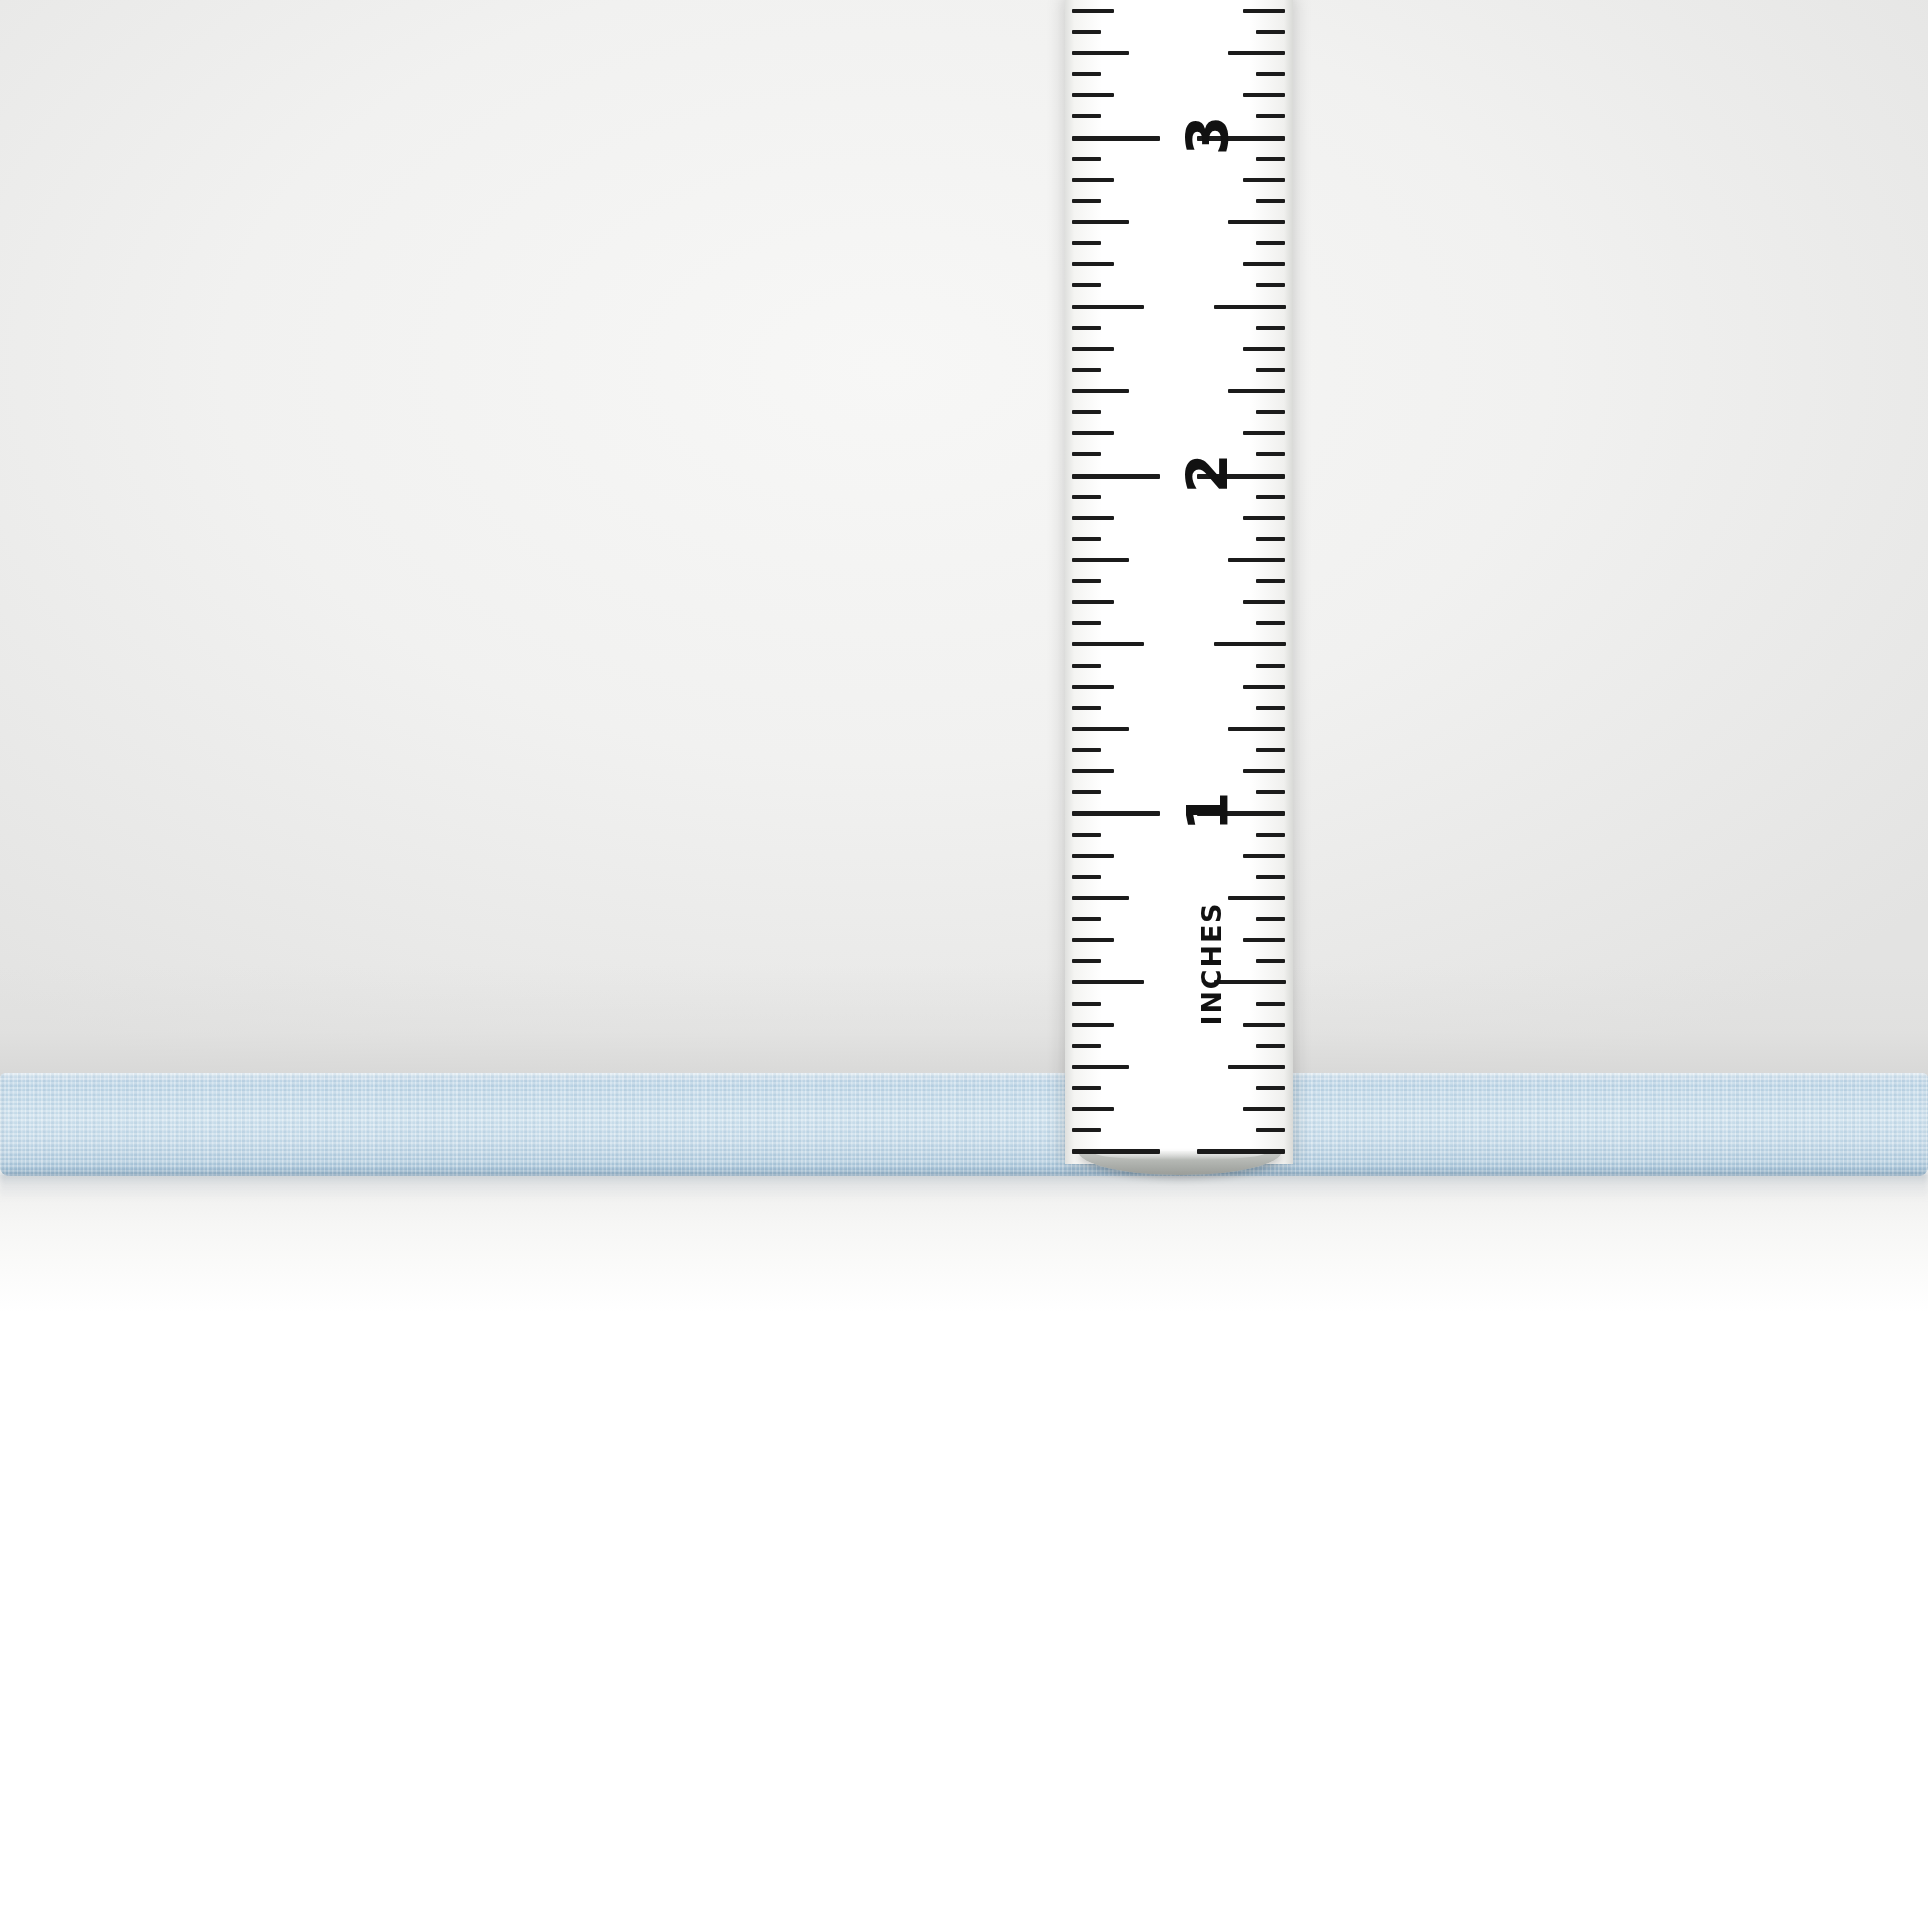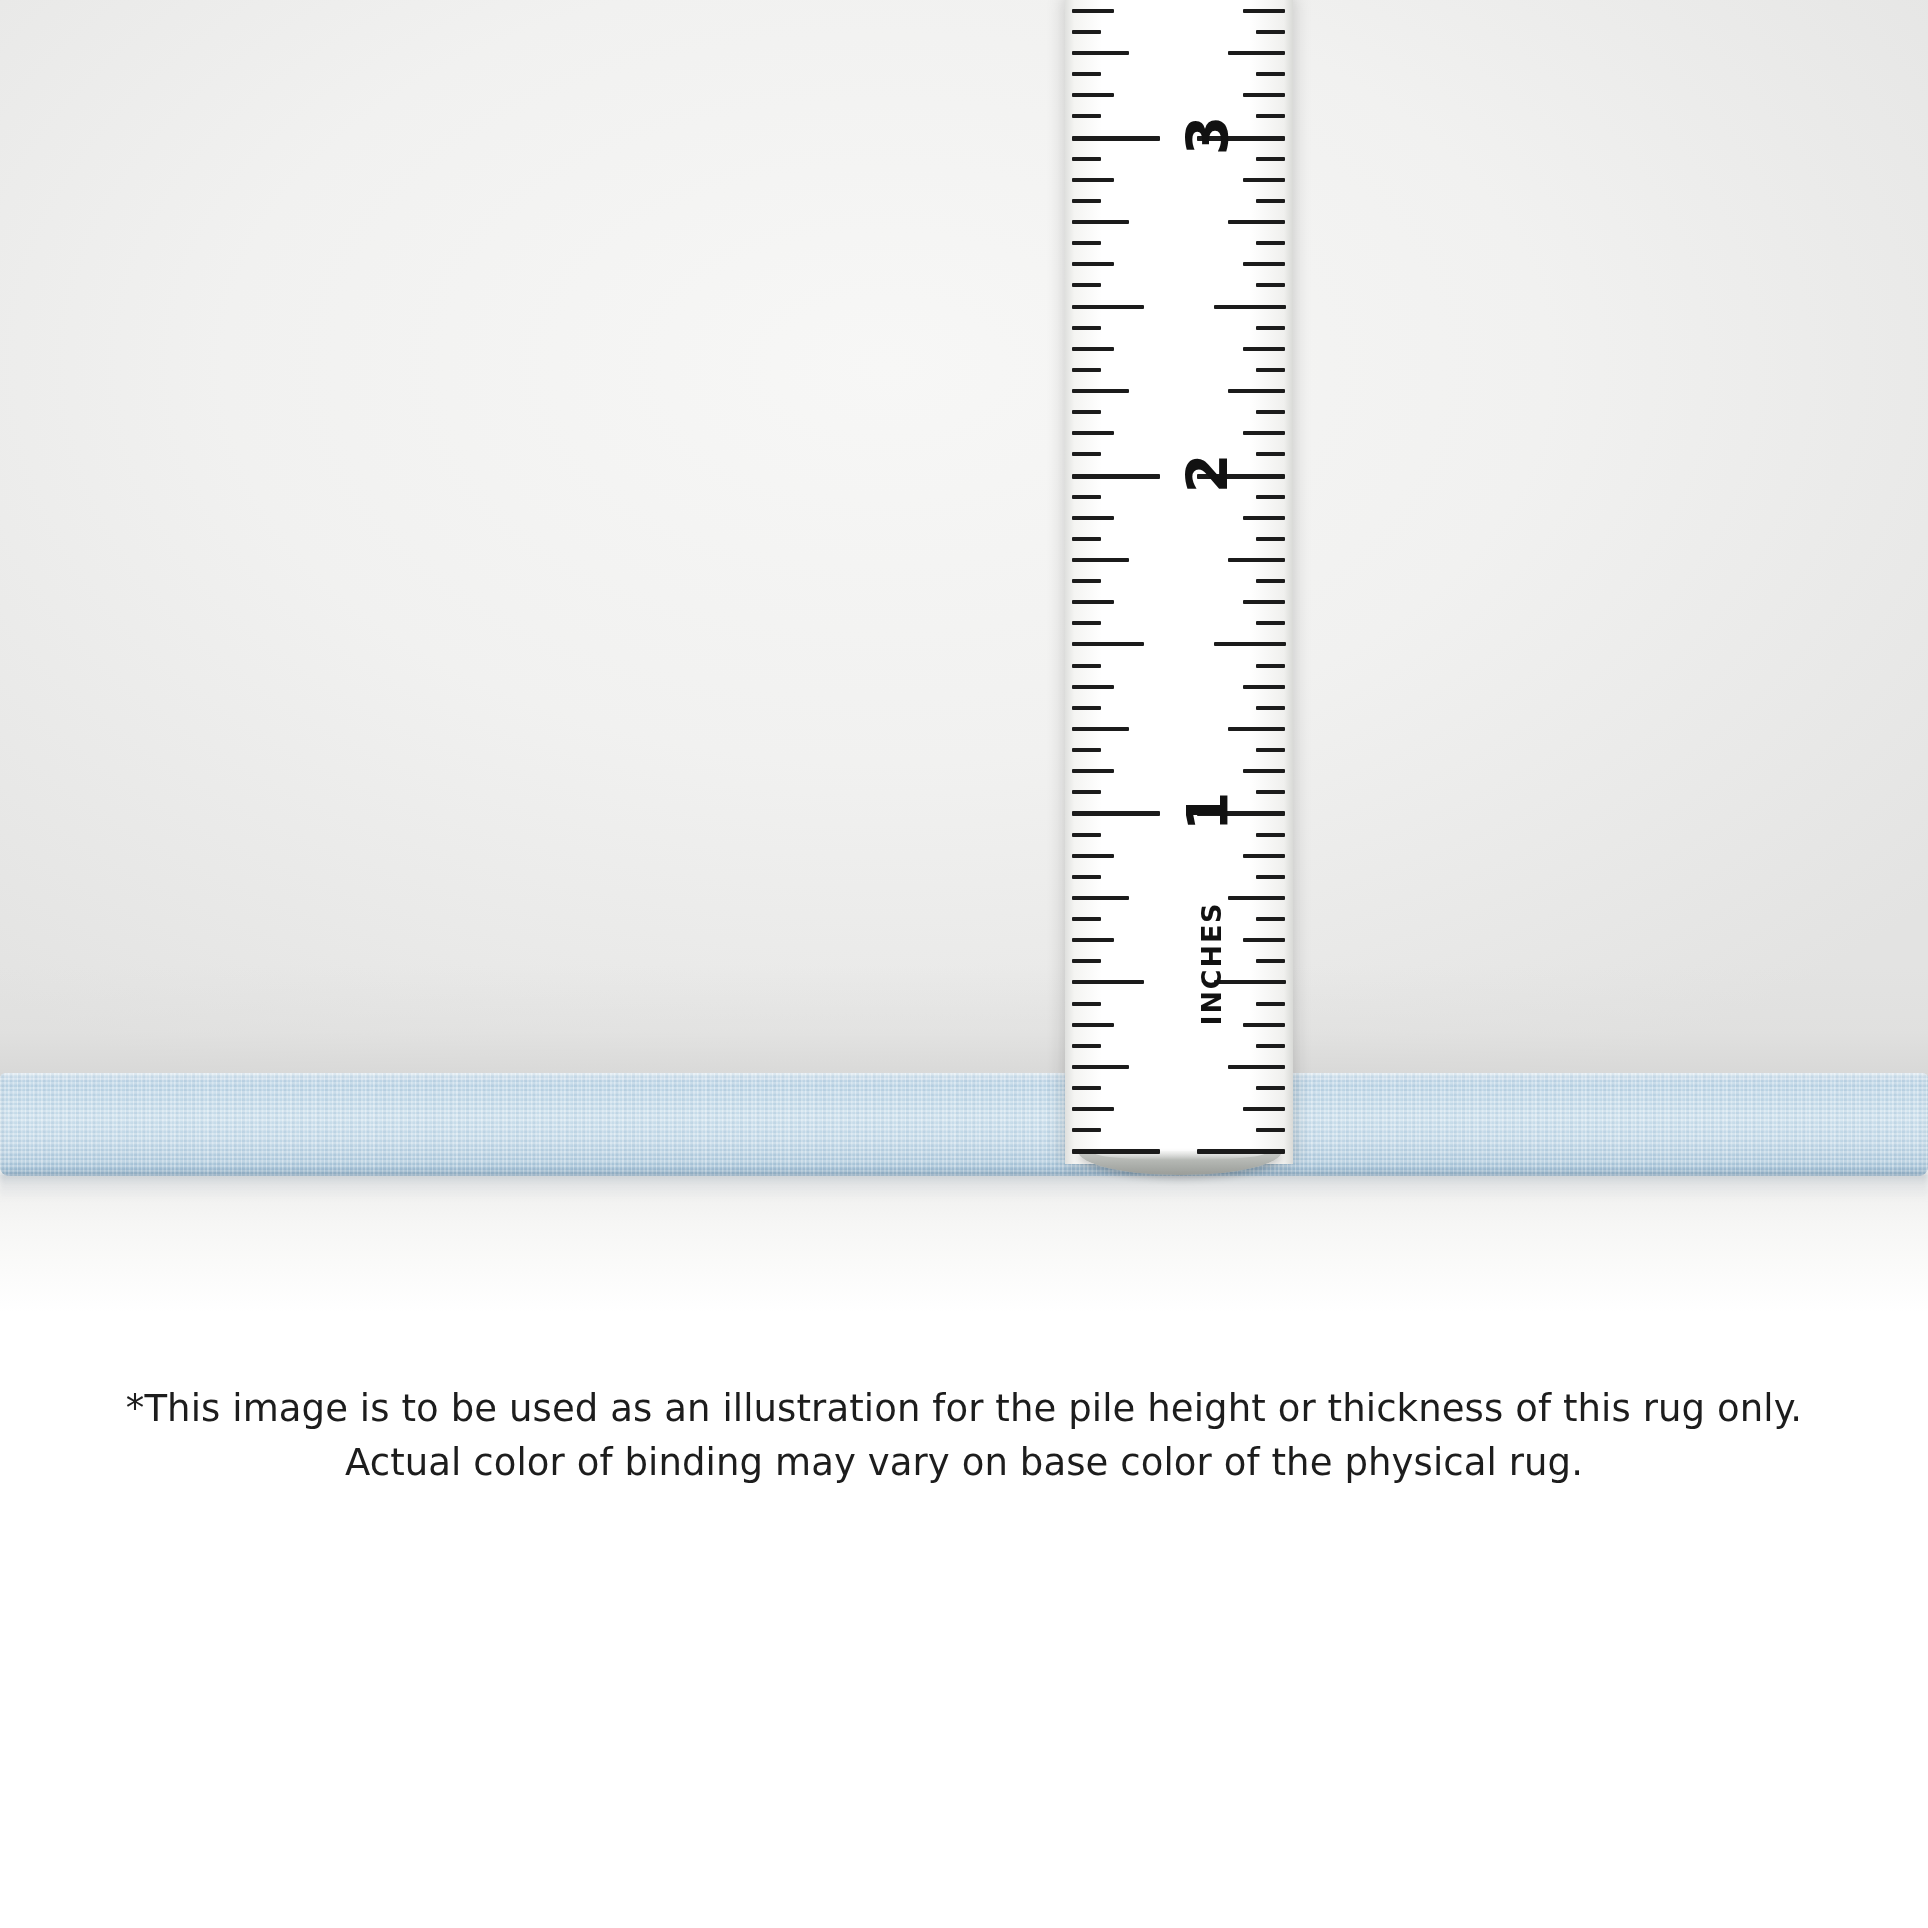--- a/index.html
+++ b/index.html
@@ -348,19 +348,15 @@
           <div class="tick" style="left: 178px; top: 13px; width: 42px;"></div>
           <div class="num" style="left: 107px; top: 779px; width: 73px; height: 73px; line-height: 73px; text-align: center;">1</div>
           <div class="num" style="left: 107px; top: 441px; width: 73px; height: 73px; line-height: 73px; text-align: center;">2</div>
           <div class="num" style="left: 107px; top: 103px; width: 73px; height: 73px; line-height: 73px; text-align: center;">3</div>
         </div>
       <div class="unit-label" id="unit-label" style="left: 64px; top: 952px; width: 165px; height: 31px; line-height: 31px; text-align: center;">INCHES</div>
     </div>
 
   </div>
 
-  <div class="caption">
-    <span class="line">*This image is to be used as an illustration for the pile height or thickness of this rug only.</span>
-    <span class="line">Actual color of binding may vary on base color of the physical rug.</span>
-  </div>
 
 </div>
 
 
 </body></html>

